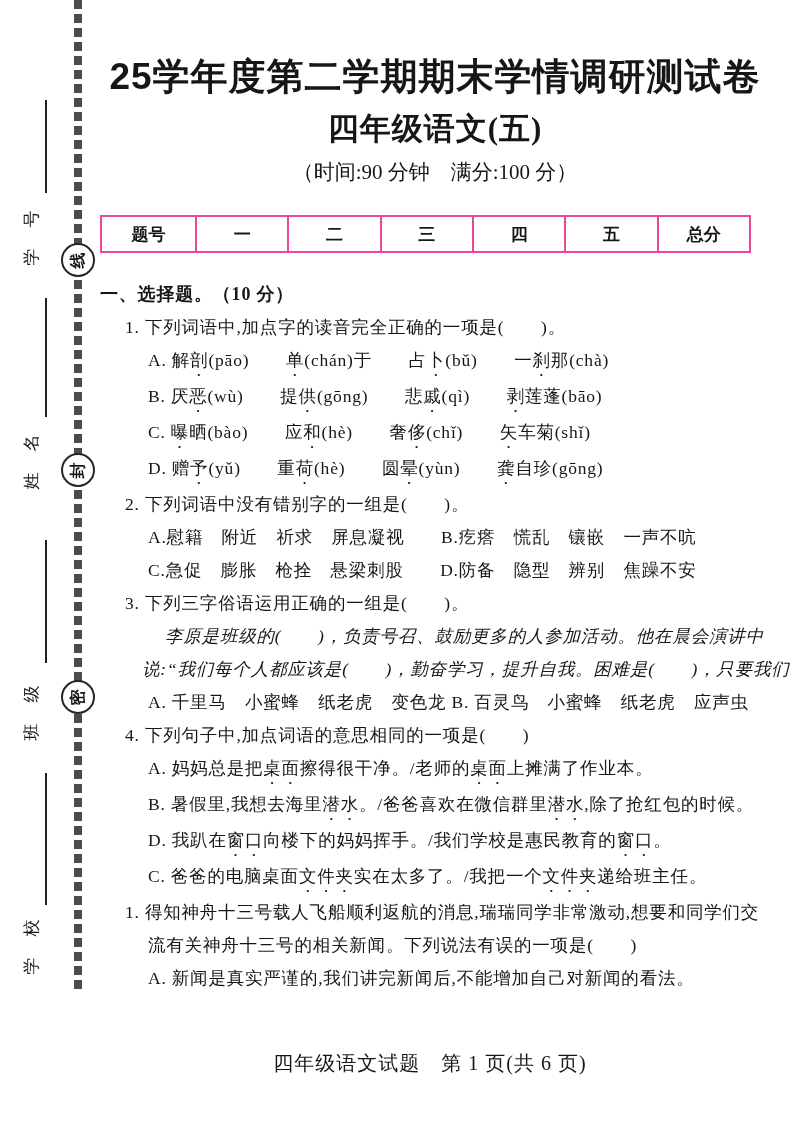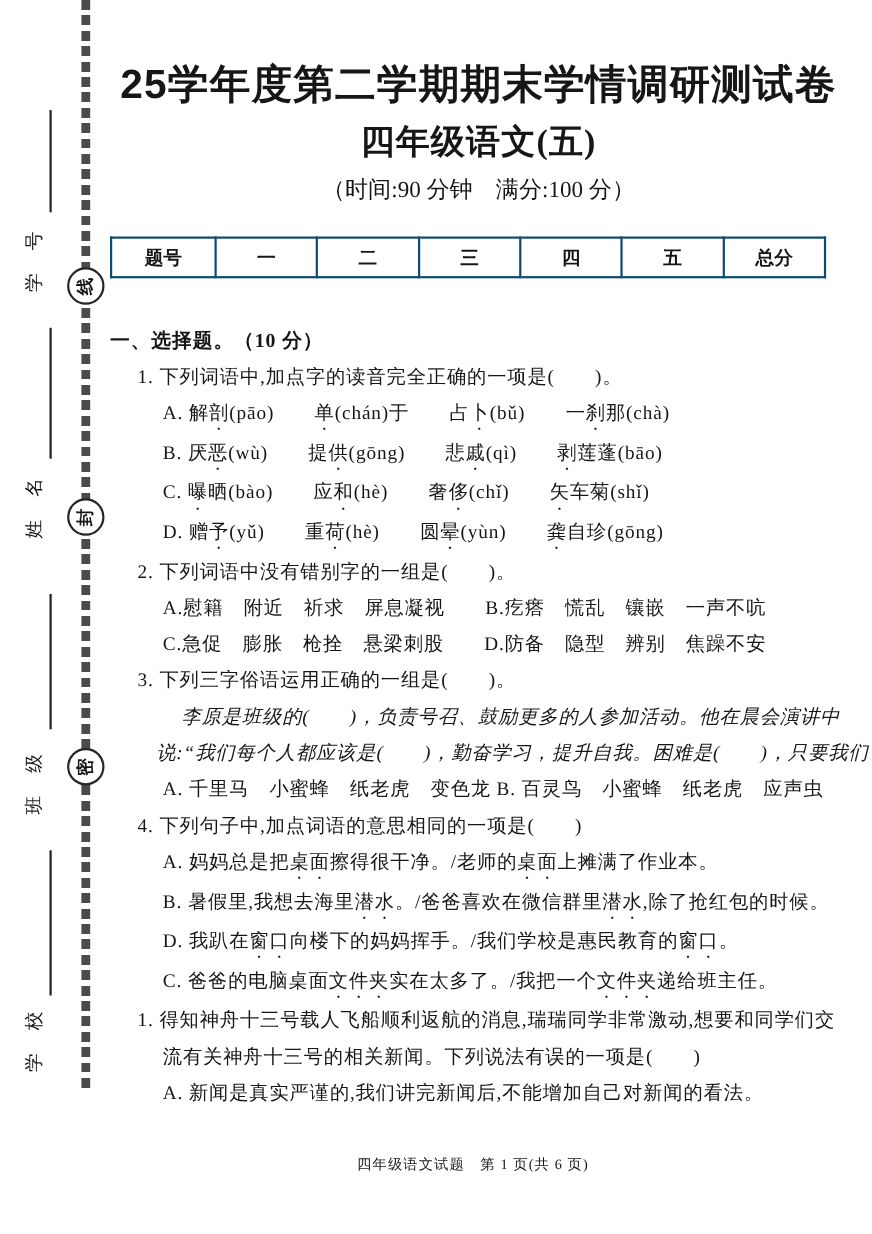--- a/index.html
+++ b/index.html
@@ -37,43 +37,43 @@
   .page-meta{
     position:absolute;top:158px;left:90px;width:690px;text-align:center;
     font-size:21px;white-space:nowrap;
   }
   
   table.score{
     position:absolute;left:100px;top:215px;width:651px;
     border-collapse:collapse;table-layout:fixed;
   }
   table.score td{
-    border:2px solid #0c4a6e;height:34px;text-align:center;
+    border:2px solid #ec4899;height:34px;text-align:center;
     font-size:17px;font-weight:bold;padding:0;
   }
   
   .main{
-    position:absolute;left:100px;top:293px;width:672px;
+    position:absolute;left:100px;top:278px;width:672px;
     font-size:17.5px;letter-spacing:0.8px;
   }
   .ln{line-height:33px;white-space:nowrap;}
   .sec{font-weight:bold;font-size:18px;}
   .q{padding-left:25px;}
   .opt{padding-left:48px;}
   .pf{padding-left:65px;font-style:italic;}
   .p{padding-left:42px;font-style:italic;}
   .dt{
     -webkit-text-emphasis:filled dot #161616;
     -webkit-text-emphasis-position:under right;
     text-emphasis:filled dot #161616;
     text-emphasis-position:under right;
   }
   .page-footer{
     position:absolute;top:1050px;left:100px;width:660px;text-align:center;
-    font-size:13px;letter-spacing:1px;
+    font-size:20px;letter-spacing:1px;
   }
 </style>
 </head>
 <body>
 
 <div class="seal-dash"></div>
 
 <div class="blank-line" style="top:100px;height:93px;"></div>
 <div class="blank-line" style="top:298px;height:119px;"></div>
 <div class="blank-line" style="top:540px;height:123px;"></div>

